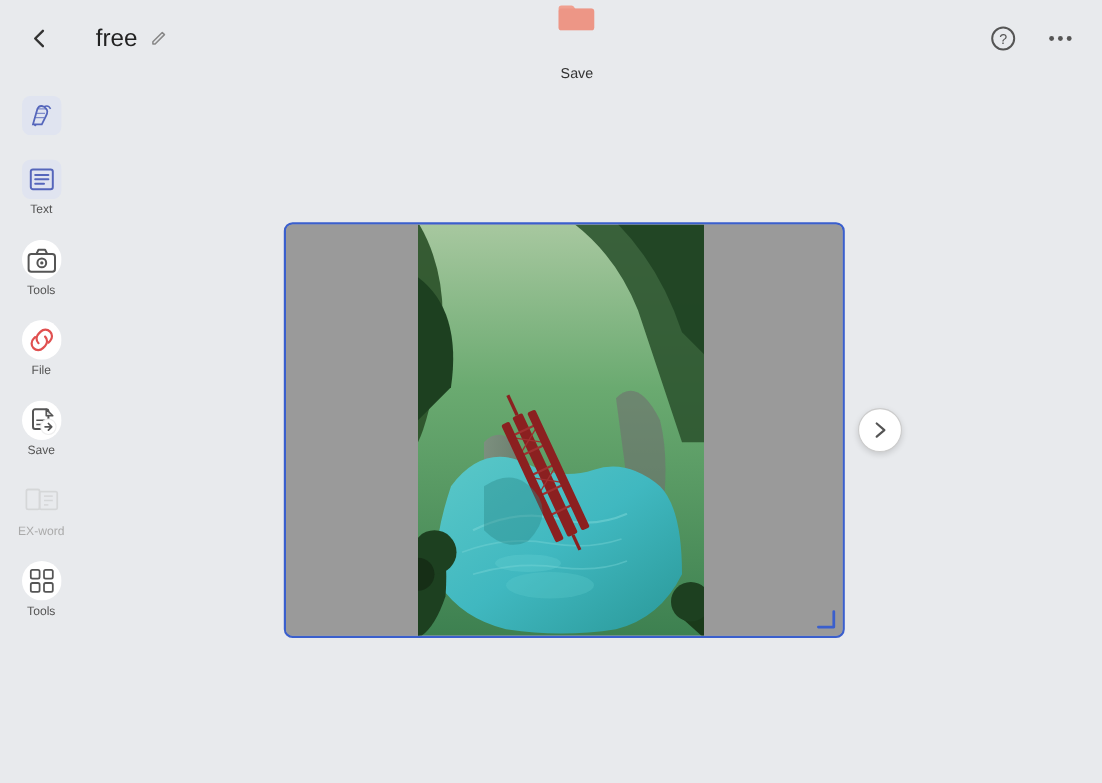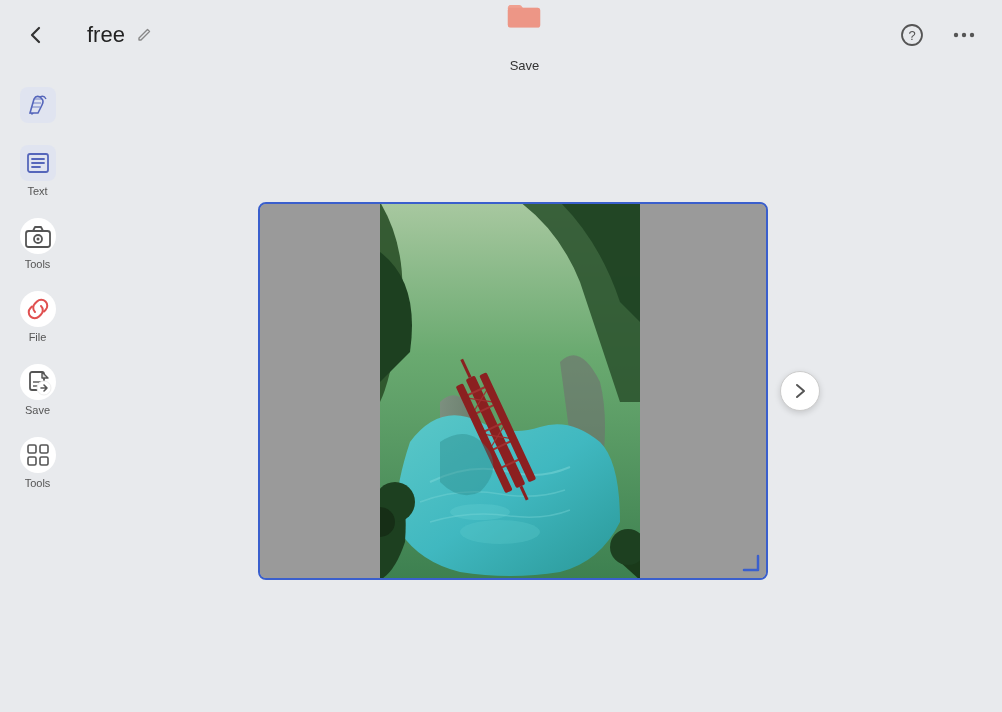--- a/index.html
+++ b/index.html
@@ -306,20 +306,33 @@
         <line x1="13" y1="18" x2="23" y2="18" stroke="#555" stroke-width="1.4"></line>
         <line x1="13" y1="22" x2="23" y2="22" stroke="#555" stroke-width="1.4"></line>
 
         <circle cx="24" cy="24" r="7" fill="#fff" stroke="#eee" stroke-width="1"></circle>
         <path d="M21 24 L27 24 M24 21 L27 24 L24 27" stroke="#555" stroke-width="1.6" fill="none" stroke-linecap="round" stroke-linejoin="round"></path>
       </svg>
     </div>
     <span class="item-label">Save</span>
   </div>
 
+  <div class="sidebar-item disabled">
+    <div class="icon-wrap">
+      <svg width="36" height="36" viewBox="0 0 36 36" fill="none">
+        <rect x="4" y="8" width="12" height="18" rx="1.5" fill="none" stroke="#bbb" stroke-width="1.6"></rect>
+        <line x1="10" y1="12" x2="10" y2="12" stroke="#bbb" stroke-width="1.6"></line>
+        <rect x="16" y="10" width="16" height="16" rx="1.5" fill="none" stroke="#bbb" stroke-width="1.6"></rect>
+        <line x1="20" y1="14" x2="28" y2="14" stroke="#bbb" stroke-width="1.4"></line>
+        <line x1="20" y1="18" x2="28" y2="18" stroke="#bbb" stroke-width="1.4"></line>
+        <line x1="20" y1="22" x2="24" y2="22" stroke="#bbb" stroke-width="1.4"></line>
+      </svg>
+    </div>
+    <span class="item-label">EX-word</span>
+  </div>
 
   <div class="sidebar-item">
     <div class="icon-wrap">
       <svg width="36" height="36" viewBox="0 0 36 36" fill="none">
         <rect width="36" height="36" rx="18" fill="#fff"></rect>
 
         <rect x="8" y="8" width="8" height="8" rx="1.5" fill="none" stroke="#555" stroke-width="1.6"></rect>
         <rect x="20" y="8" width="8" height="8" rx="1.5" fill="none" stroke="#555" stroke-width="1.6"></rect>
         <rect x="8" y="20" width="8" height="8" rx="1.5" fill="none" stroke="#555" stroke-width="1.6"></rect>
         <rect x="20" y="20" width="8" height="8" rx="1.5" fill="none" stroke="#555" stroke-width="1.6"></rect>

